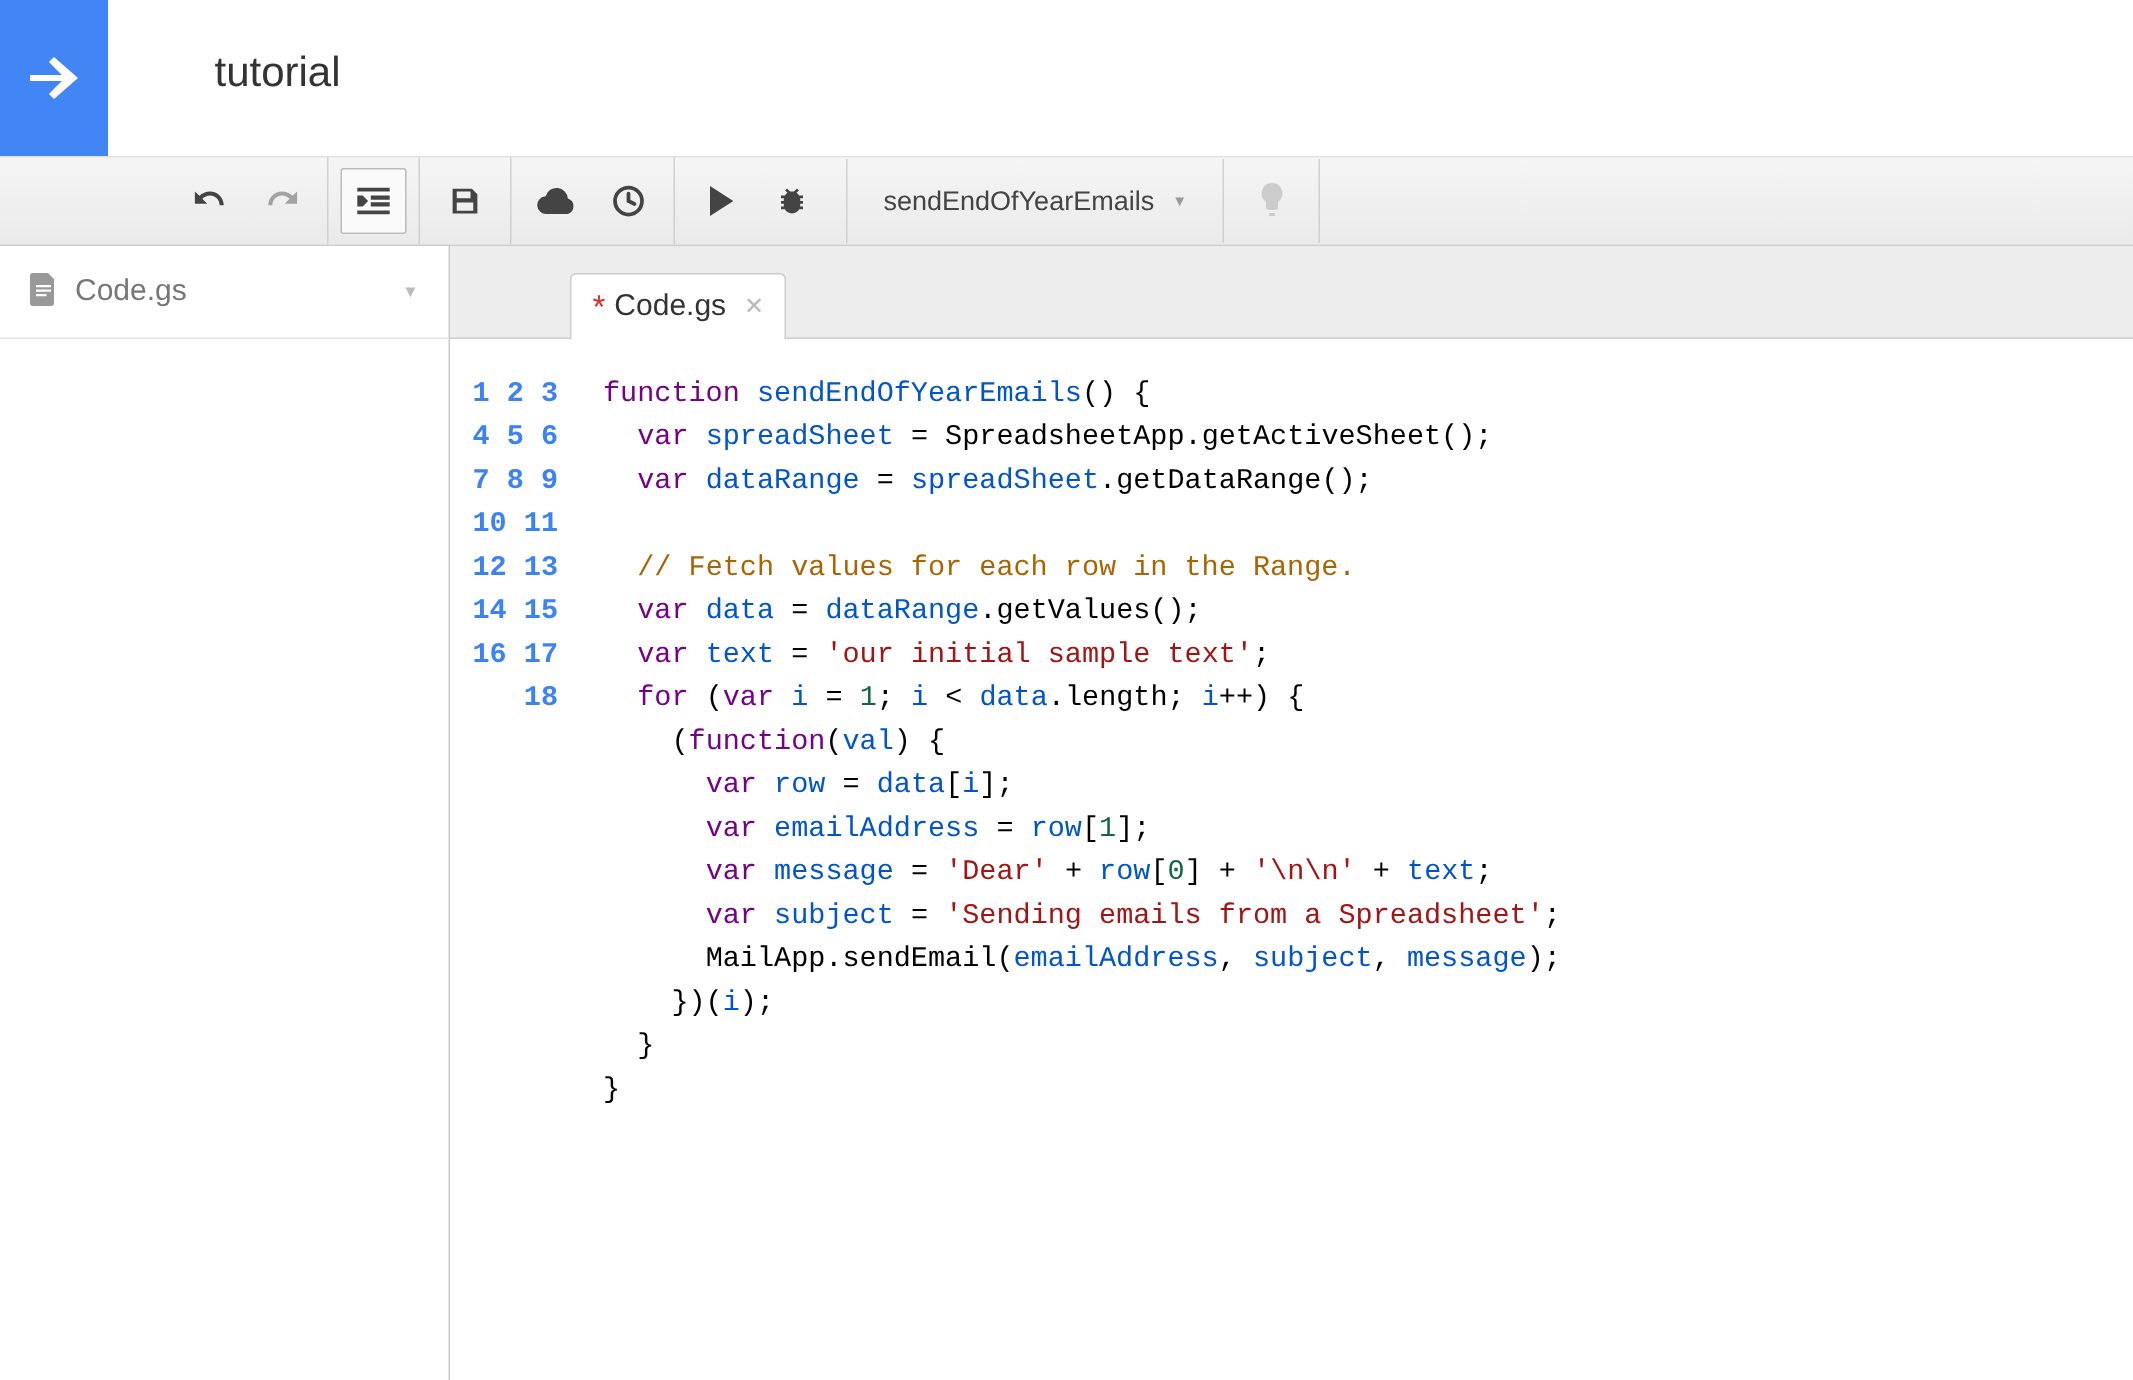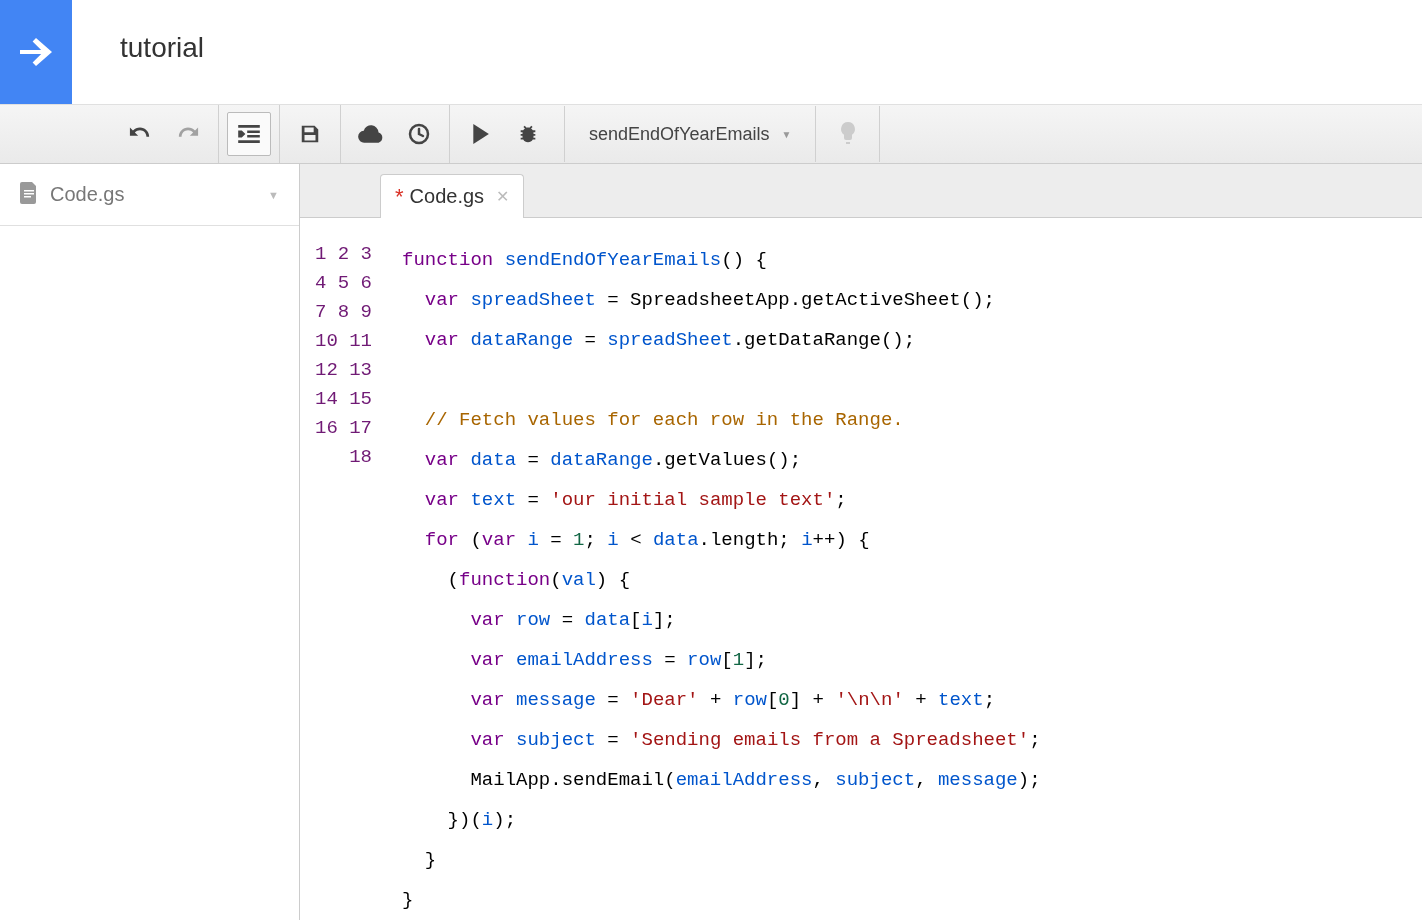--- a/index.html
+++ b/index.html
@@ -1,19 +1,19 @@
 <!DOCTYPE html>
 <html><head>
   <meta charset="utf-8">
   <style>
     * { margin: 0; padding: 0; box-sizing: border-box; }
     body { font-family: Arial, Helvetica, sans-serif; font-size: 14px; background: #fff; width: 1422px; }
     
     
-    .header { display: flex; height: 104px; }
+    .header { display: flex; height: 104px; gap: 23px; }
     .logo-box { width: 72px; height: 104px; background: #4285f4; display: flex; align-items: center; justify-content: center; }
     .logo-arrow { width: 48px; height: 48px; }
     .header-content { flex: 1; padding-left: 42px; display: flex; flex-direction: column; justify-content: center; }
     .project-title { font-size: 28px; color: #333; font-weight: 400; margin-bottom: 14px; padding-left: 6px; margin-top: 6px; }
     .menu-bar { display: flex; gap: 28px; padding-left: 6px; }
     .menu-item { cursor: pointer; font-size: 19px; color: #000; }
 
     
     .toolbar { height: 60px; background: linear-gradient(#f5f5f5, #eaeaea); border-top: 1px solid #e0e0e0; border-bottom: 1px solid #ccc; display: flex; align-items: center; padding-left: 116px; }
     .toolbar .sep { width: 1px; height: 58px; background: #d0d0d0; margin: 0 6px; }
@@ -38,22 +38,22 @@
 
     
     .editor-panel { flex: 1; background: #ededed; display: flex; flex-direction: column; }
     .tab-strip { height: 62px; background: #ededed; display: flex; align-items: flex-end; padding-left: 80px; border-bottom: 1px solid #ccc; }
     .tab { height: 44px; background: #fff; border: 1px solid #ccc; border-bottom: none; border-radius: 4px 4px 0 0; display: flex; align-items: center; padding: 0 14px; margin-bottom: -1px; position: relative; z-index: 2; }
     .tab .dirty { color: #d93025; font-size: 22px; margin-right: 6px; line-height: 1; }
     .tab .tab-label { font-size: 20px; color: #333; }
     .tab .tab-close { margin-left: 12px; color: #bbb; font-size: 16px; cursor: pointer; line-height: 1; }
 
     .editor-body { flex: 1; background: #fff; display: flex; }
-    .gutter { width: 84px; text-align: right; padding: 22px 12px 0 0; color: #701a75; font-family: Menlo, Consolas, "Courier New", monospace; font-size: 19px; line-height: 29px; user-select: none; }
-    .code-area { flex: 1; padding: 22px 0 0 18px; font-family: Menlo, Consolas, "Courier New", monospace; font-size: 19px; line-height: 40px; white-space: pre; }
+    .gutter { width: 84px; text-align: right; padding: 22px 12px 0 0; color: #3b82f6; font-family: Menlo, Consolas, "Courier New", monospace; font-size: 19px; line-height: 29px; user-select: none; font-weight: bold; }
+    .code-area { flex: 1; padding: 22px 0 0 18px; font-family: Menlo, Consolas, "Courier New", monospace; font-size: 19px; line-height: 29px; white-space: pre; }
 
     
     .kw { color: #770088; }
     .def { color: #0055cc; }
     .var2 { color: #0055cc; }
     .str { color: #a31515; }
     .num { color: #116644; }
     .cmt { color: #a86500; }
     .op { color: #000; }
     .pln { color: #000; }

